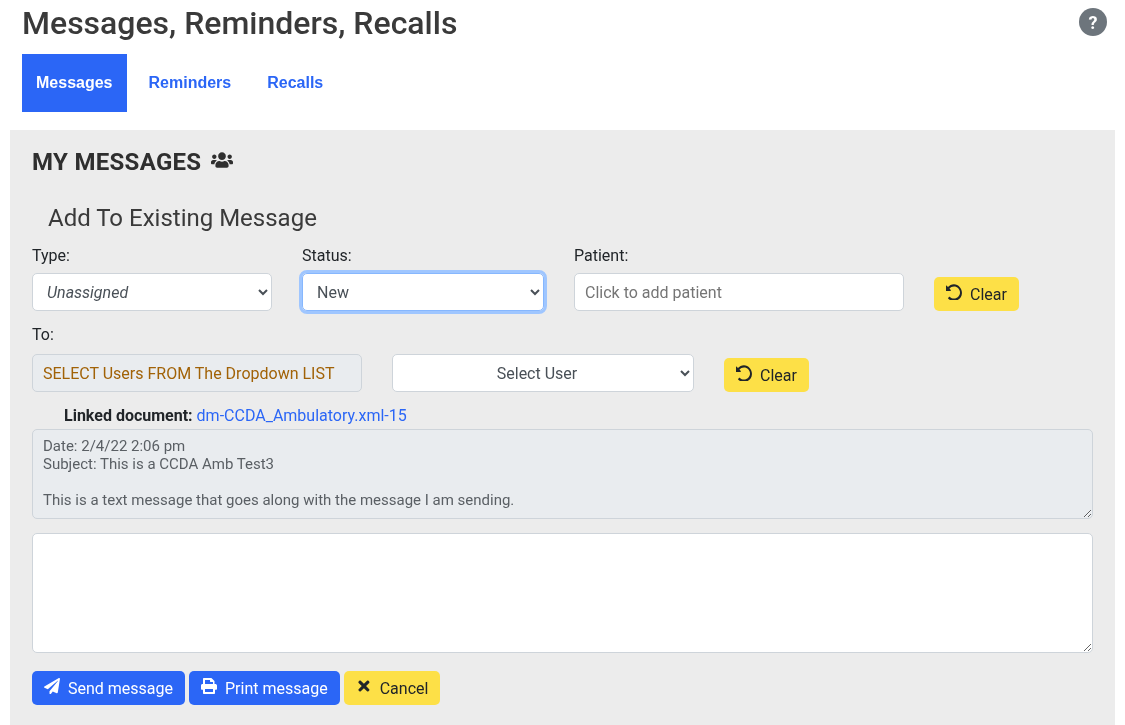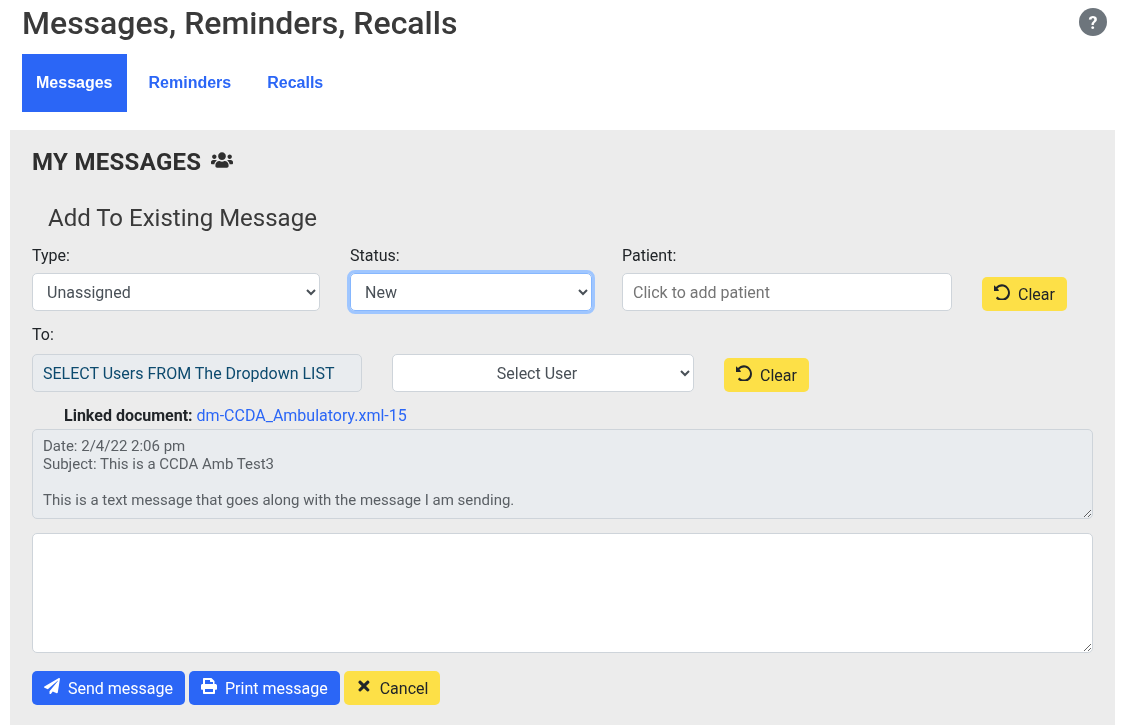--- a/index.html
+++ b/index.html
@@ -31,21 +31,21 @@
   .field { display:flex; flex-direction:column; gap:8px; }
   .field-label { font-size:16px; color:#212529; }
   select, input[type=text], textarea {
     font-family:inherit; font-size:16px;
     border:1px solid #ced4da; border-radius:5px;
     background:#fff; color:#495057;
     padding:7px 10px;
   }
   select { height:38px; }
   input[type=text] { height:38px; }
-  input[readonly] { background:#e9ecef; color:#0c4a6e; }
+  input[readonly] { background:#e9ecef; color:#a16207; }
   .status-focus { outline:3px solid #9fc6ff; outline-offset:0; border-color:#86b7fe; }
   .btn {
     display:inline-flex; align-items:center; gap:8px;
     padding:7px 12px; font-size:16px; border-radius:5px;
     border:none; cursor:pointer; font-family:inherit;
   }
   .btn-primary { background:#2b66f6; color:#fff; }
   .btn-secondary { background:#fde047; color:#212529; }
   .btn svg { width:16px; height:16px; }
   .btn-primary svg { fill:#fff; }
@@ -55,21 +55,21 @@
   .linked-doc a { color:#2b66f6; text-decoration:none; }
   .msg-display {
     width:100%; height:90px; resize:vertical;
     background:#e9ecef; color:#5a5f64; font-size:15px;
     overflow-y:scroll;
   }
   .msg-compose {
     width:100%; height:120px; resize:vertical; margin-top:10px; background:#fff;
   }
   .action-row { display:flex; gap:4px; margin-top:14px; }
-  .w-type { width:288px; }
+  .w-type { width:240px;font-style:italic; }
   .w-status { width:242px; }
   .w-patient { width:330px; }
   .w-to { width:330px; }
   .w-user { width:302px;text-align:center; }
 </style>
 </head>
 <body>
 
 <div class="page">
 

